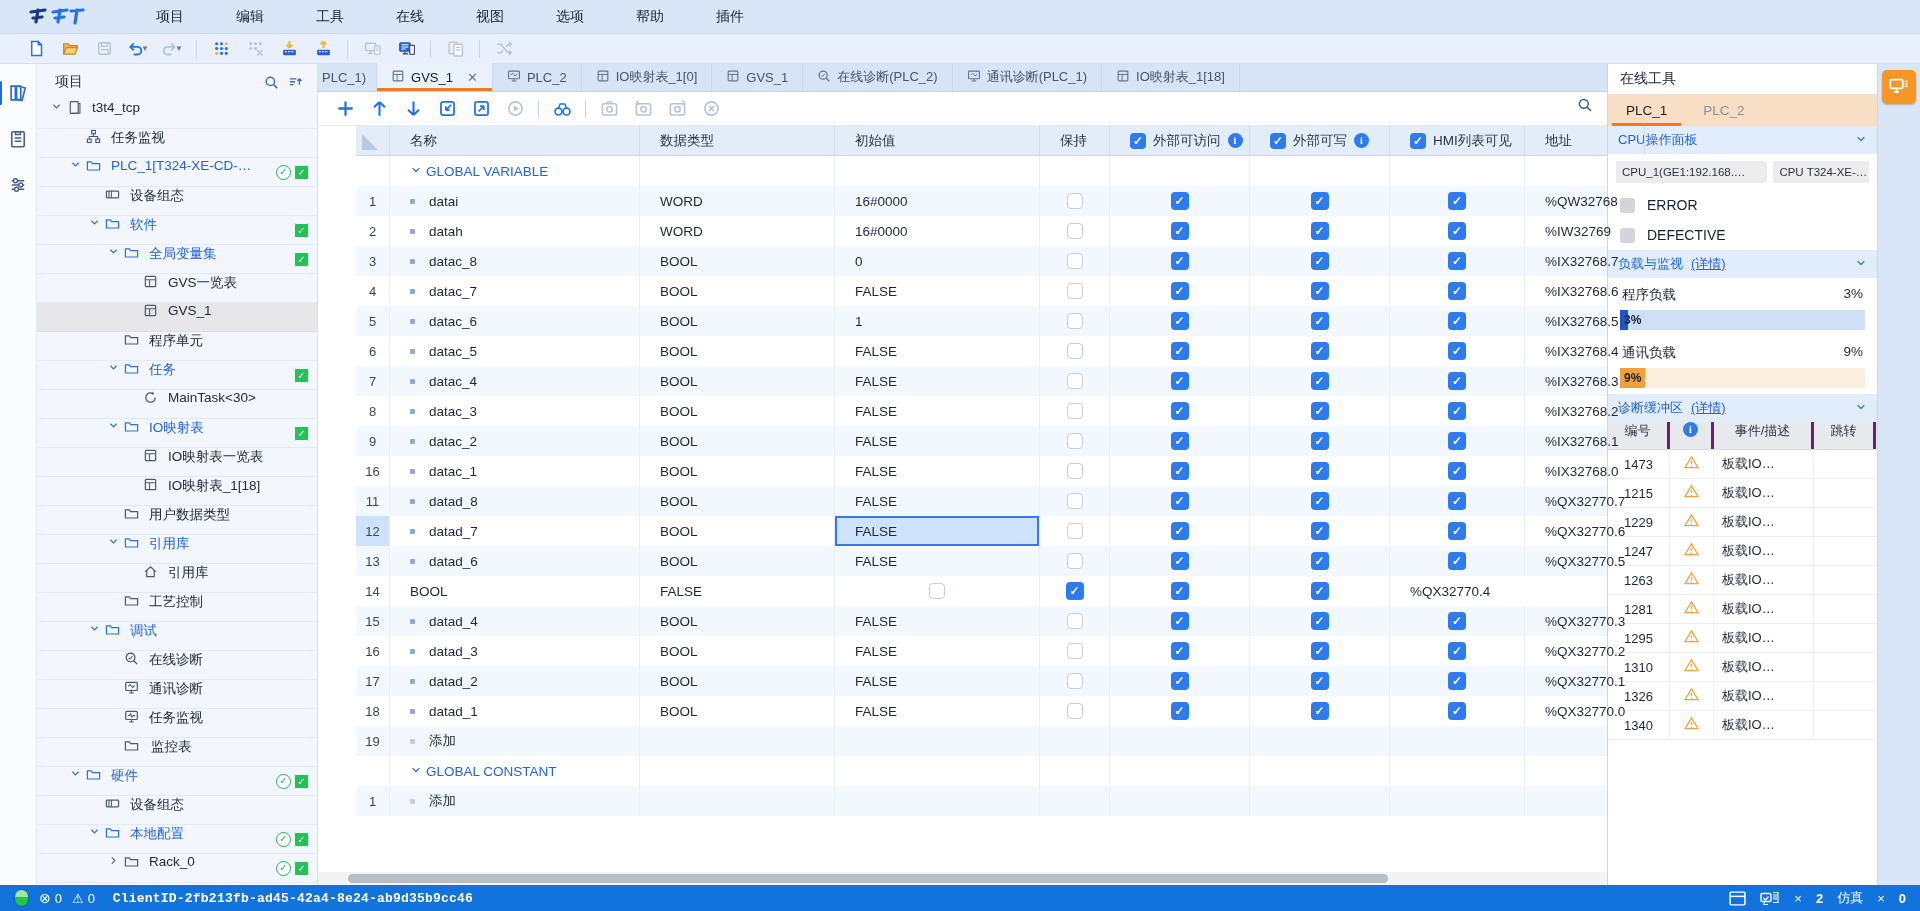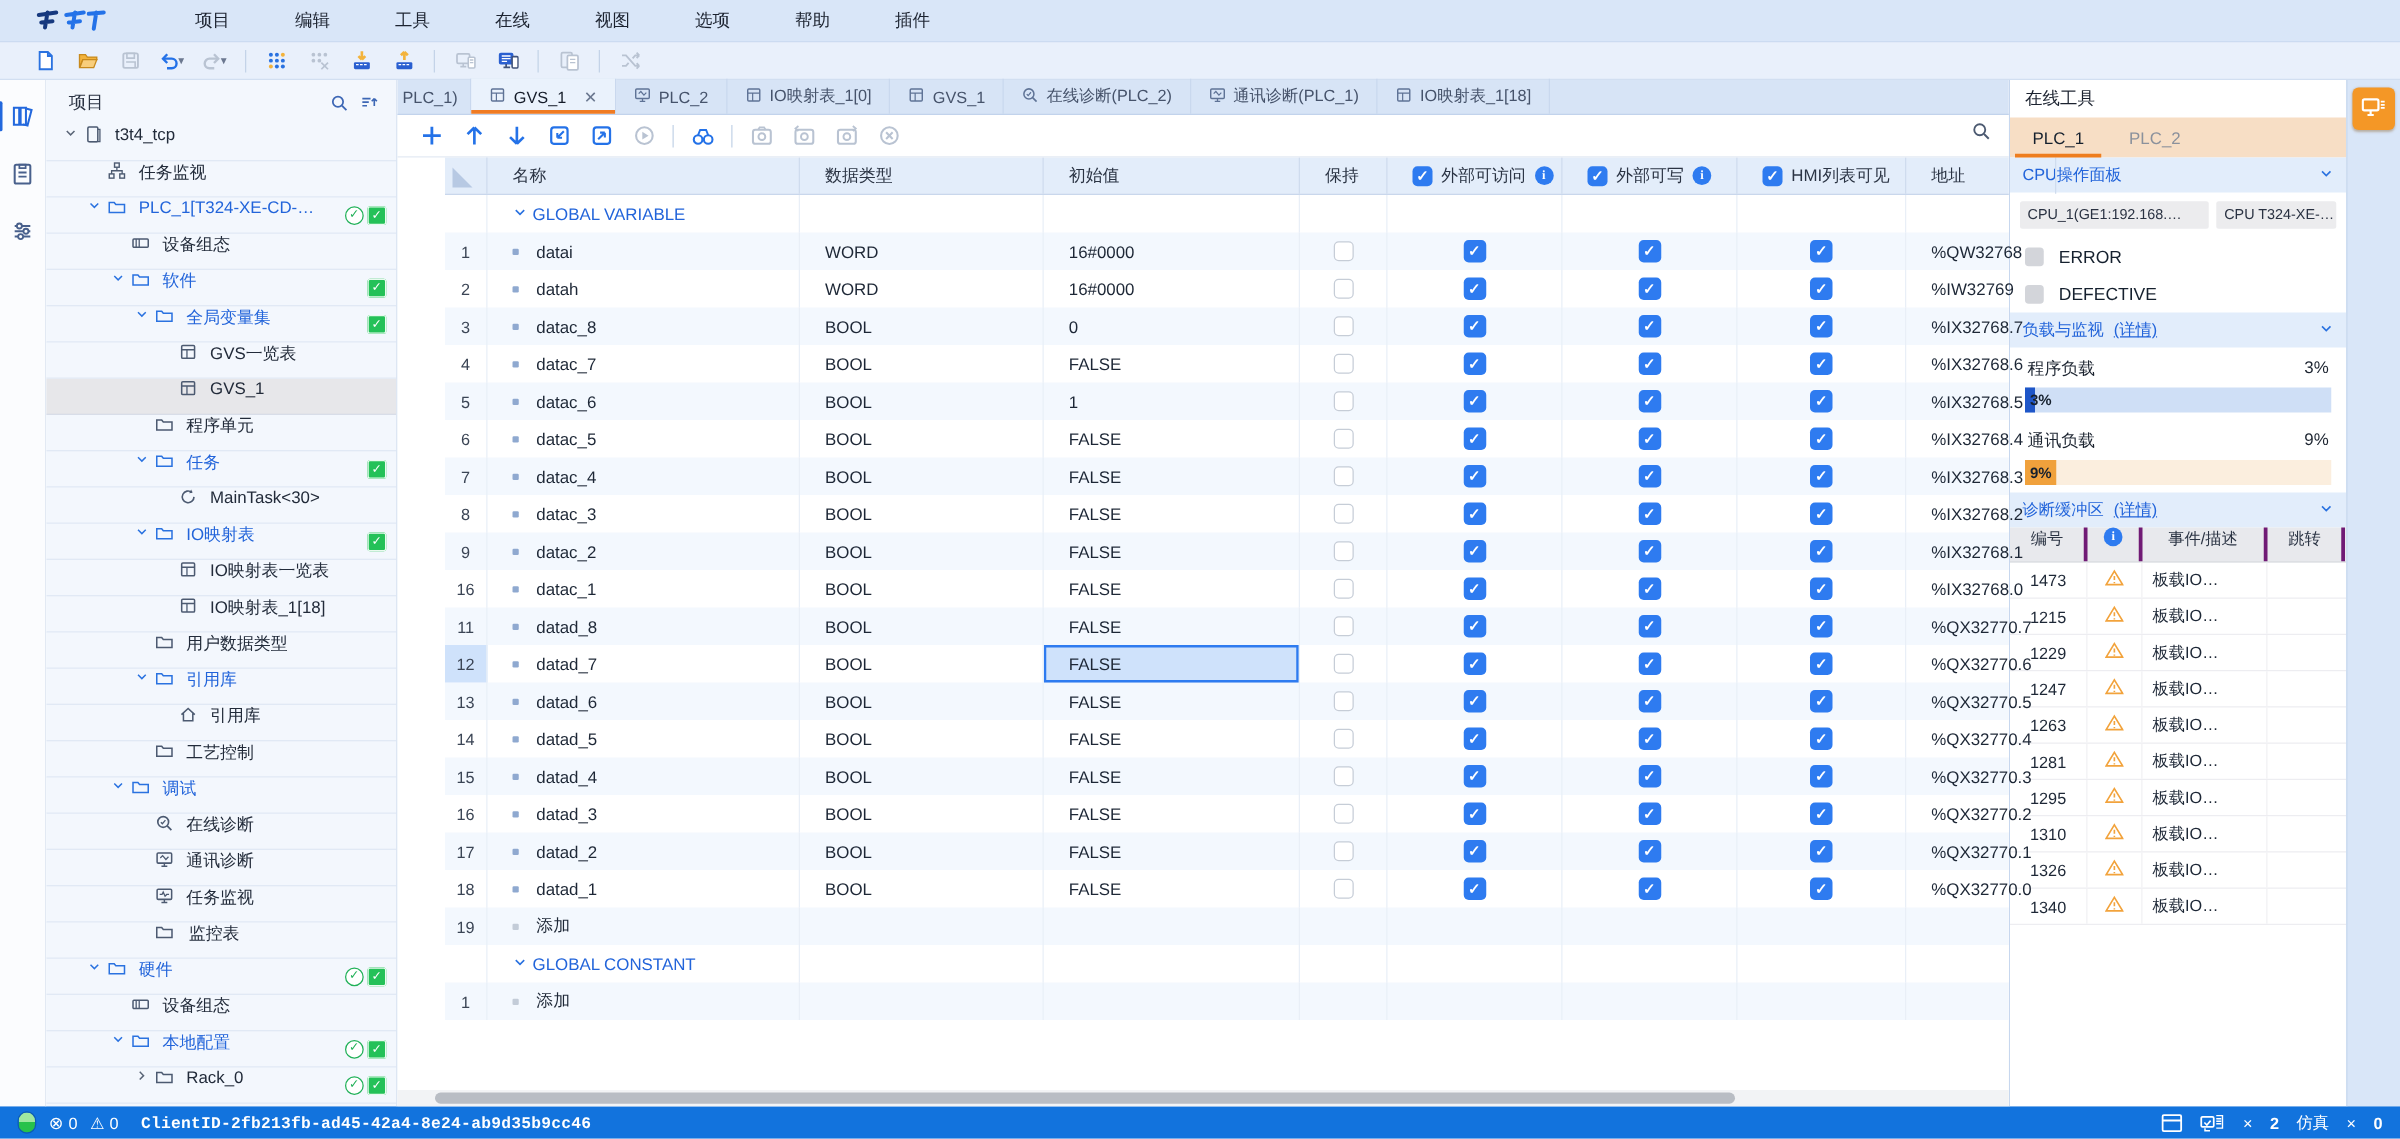--- a/index.html
+++ b/index.html
@@ -1114,21 +1114,20 @@
           <div class="ccb">
             <span class="cb">✓</span>
           </div>
           <div class="ccb">
             <span class="cb">✓</span>
           </div>
           <div class="cell-addr" style="border-right:none">%QX32770.5</div>
         </div>
         <div class="trow">
           <div class="cnum">14</div>
-          <div><span class="bullet"></span>datad_5</div>
           <div>BOOL</div>
           <div class="gray">FALSE</div>
           <div class="ccb">
             <span class="cb off small"></span>
           </div>
           <div class="ccb">
             <span class="cb">✓</span>
           </div>
           <div class="ccb">
             <span class="cb">✓</span>

